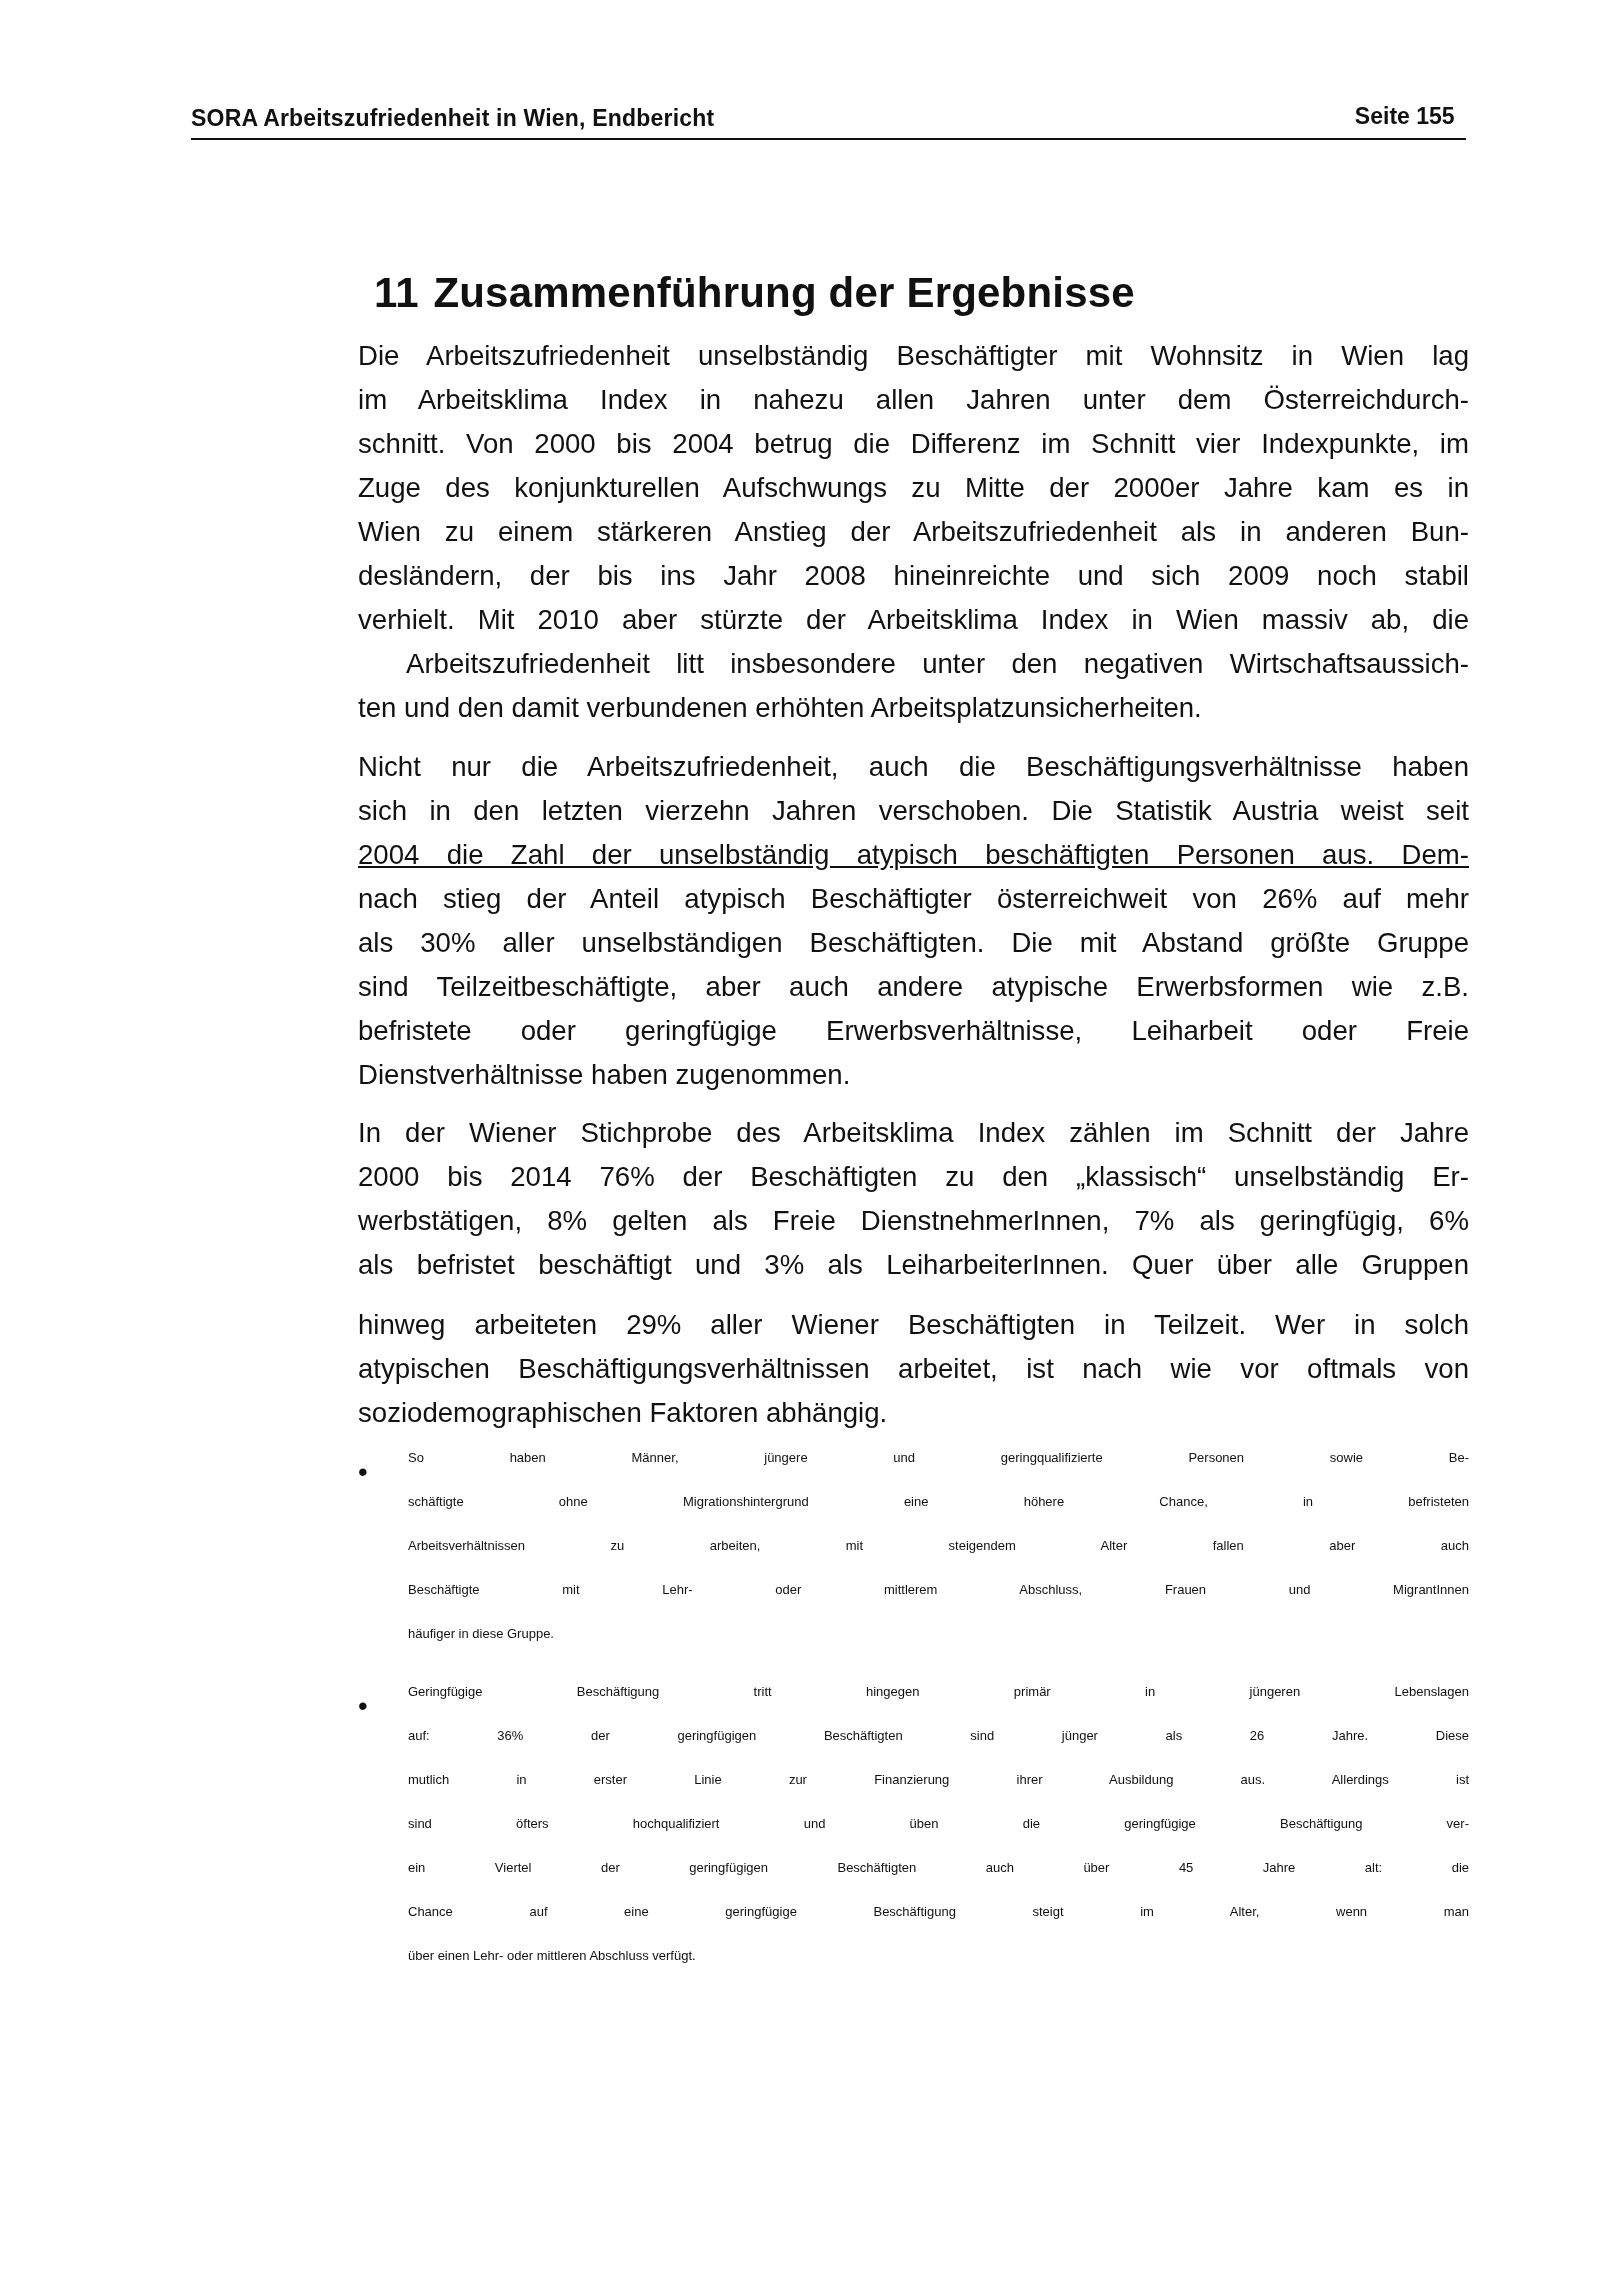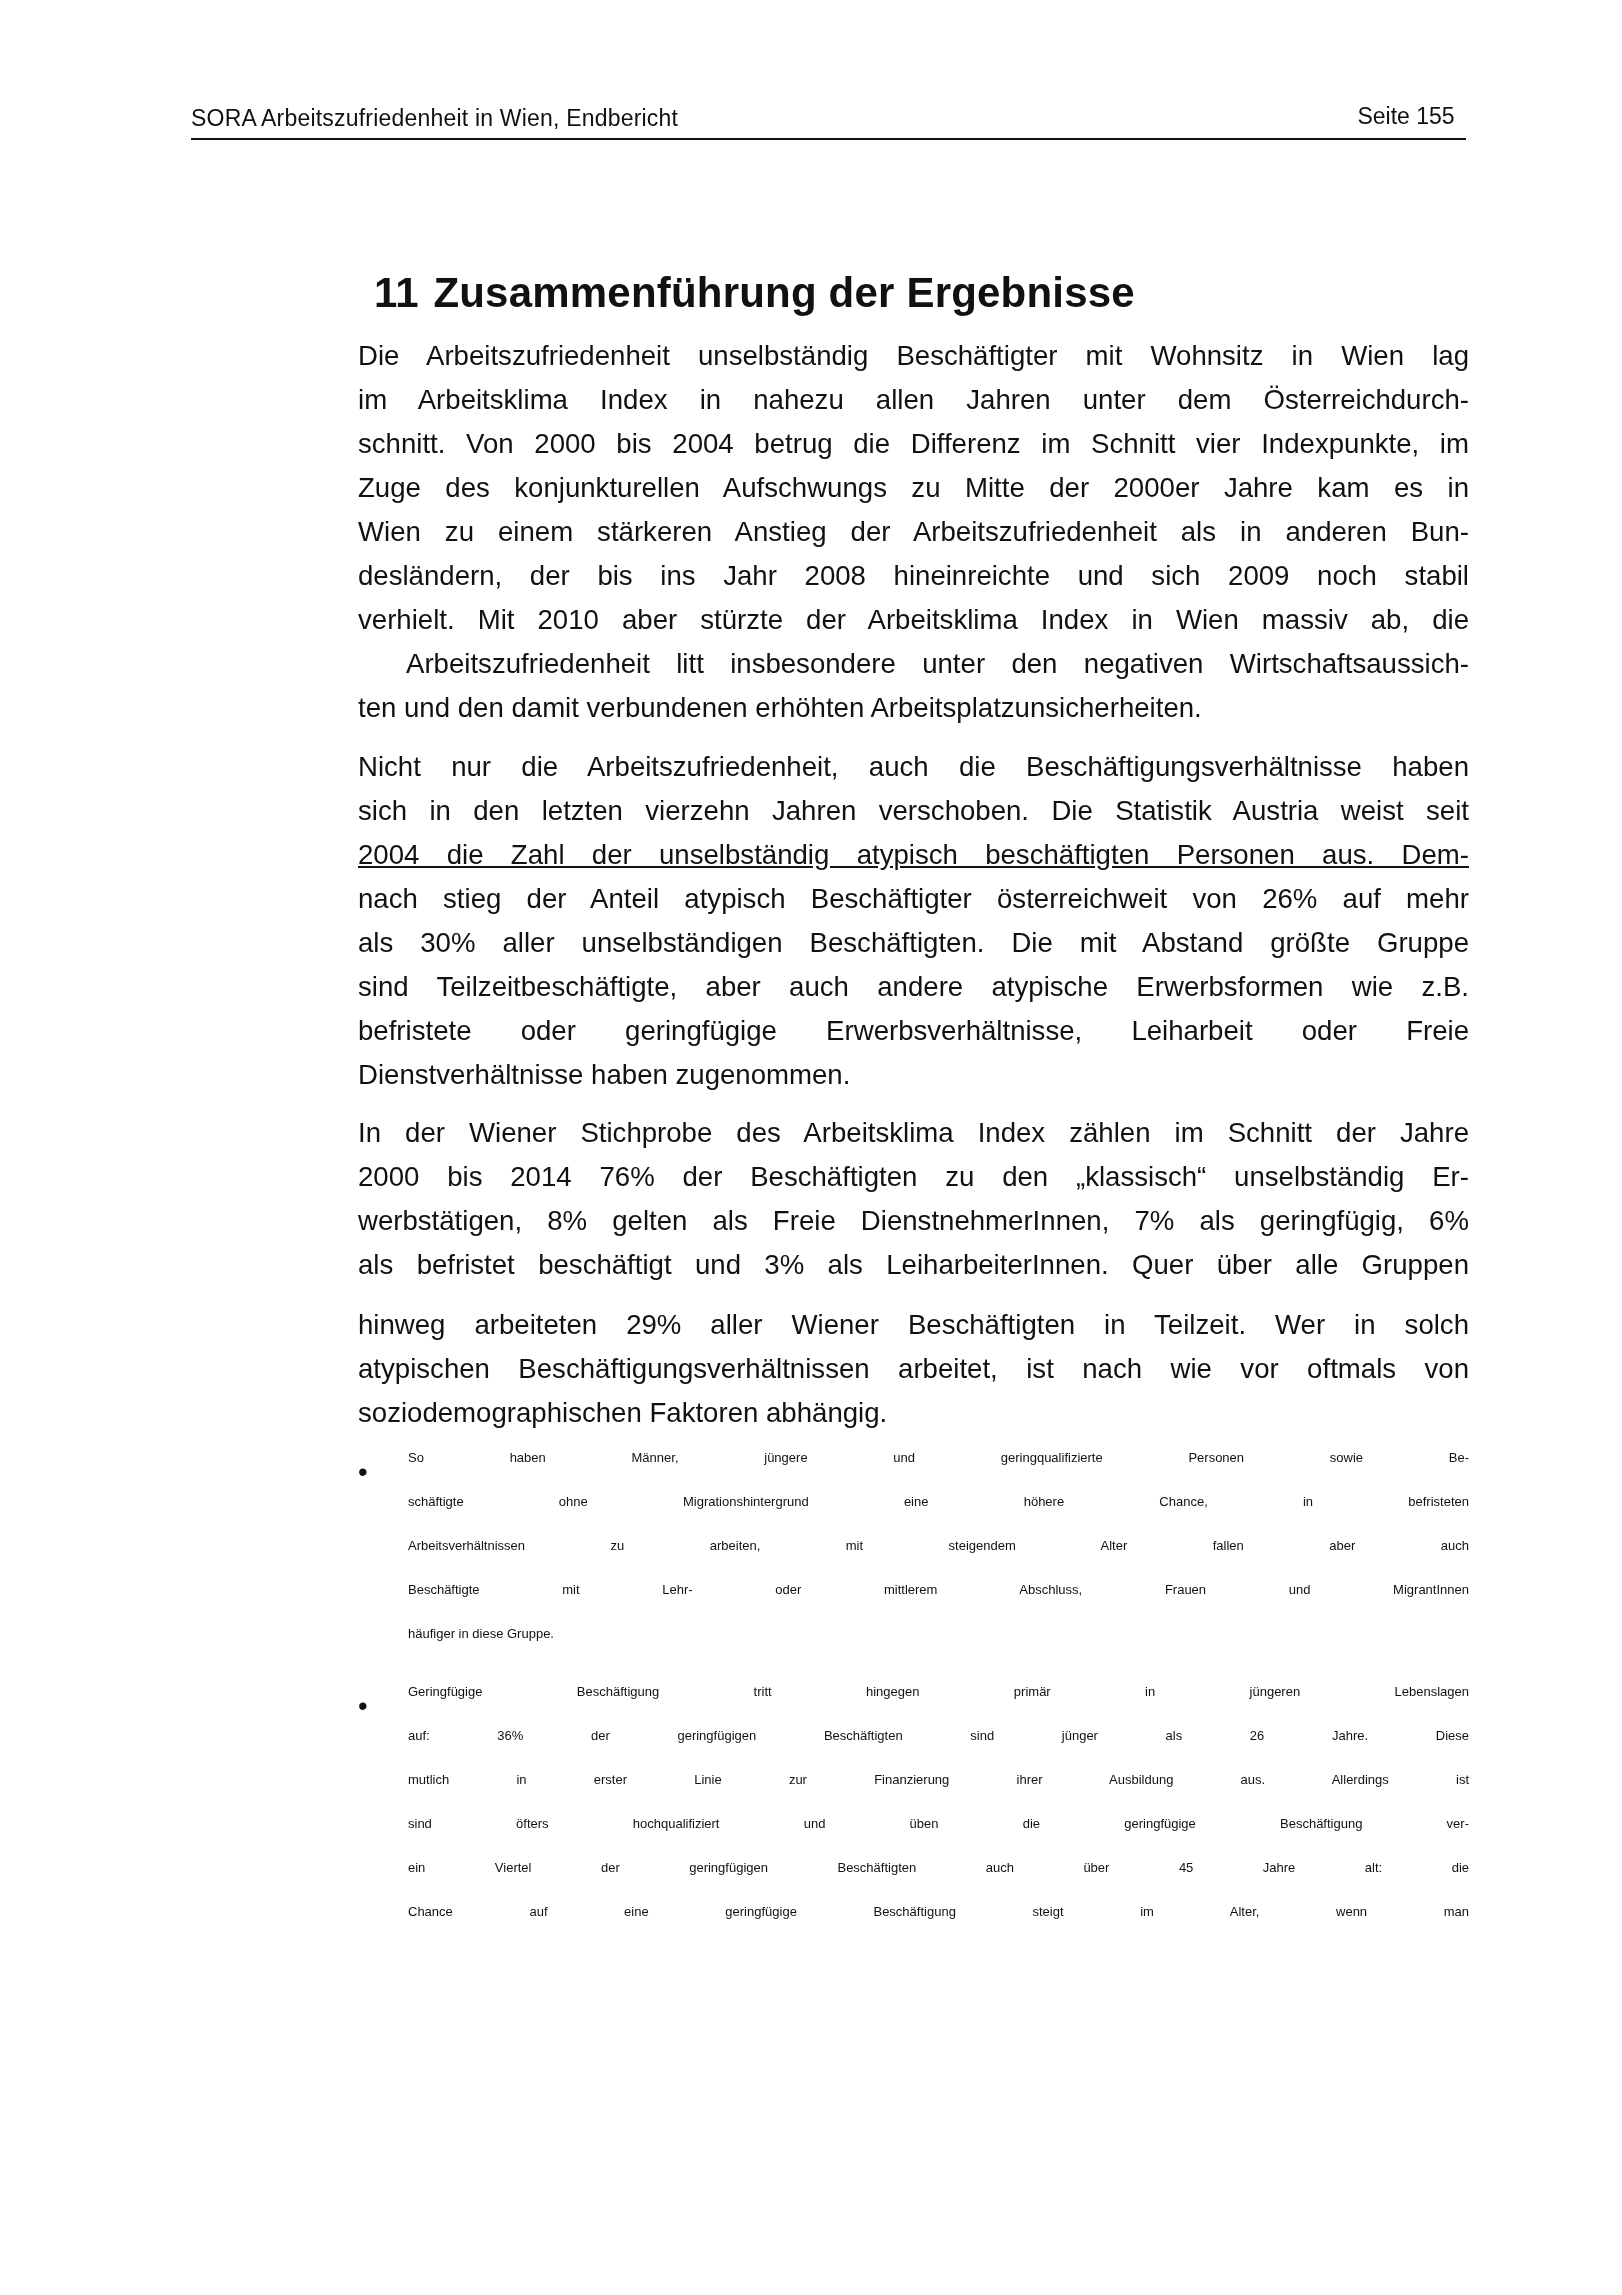--- a/index.html
+++ b/index.html
@@ -1,18 +1,18 @@
 <!DOCTYPE html>
 <html style="font-size:13px"><head>
   <meta charset="utf-8">
   <style>
     html, body { margin: 0; padding: 0; background: #ffffff; }
     body { width: 1622px; height: 2295px; position: relative; overflow: hidden;
            font-family: "Liberation Sans", sans-serif; color: #111111; }
-    .header { position: absolute; left: 191px; top: 102px; width: 1275px; height: 37px; }
+    .header { position: absolute; left: 191px; top: 102px; width: 1275px; height: 37px; font-weight: bold; }
     .header-left { position: absolute; left: 0; top: 3.2px; font-size: 23px; letter-spacing: 0.2px; }
     .header-right { position: absolute; right: 11.4px; top: 1px; font-size: 23px; }
     .header-rule { position: absolute; left: 0; top: 36px; width: 1275px; height: 2.4px; background: #111; }
     .content { position: absolute; left: 358px; top: 253px; width: 1111px; }
     h1 { margin: 16px; font-size: 42px; font-weight: bold; letter-spacing: 0.2px; height: 49px; }
     h1 .num { margin-right: 14.6px; }
     .subhead { margin-top: 57px; font-size: 27.6px; font-weight: bold; line-height: 44px; height: 44px; }
     .para { font-size: 27.6px; line-height: 44px; margin: 0; }
     .para + .para { margin-top: 14.6px; }
     .line { display: block; text-align: justify; text-align-last: justify; white-space: nowrap; height: 44px; }
@@ -83,16 +83,17 @@
         <span class="line last" style="white-space: normal;">häufiger in diese Gruppe.</span>
       </li>
       <li class="bullet">
         <span class="bullet-dot">•</span>
         <span class="line" style="white-space: normal;">Geringfügige Beschäftigung tritt hingegen primär in jüngeren Lebenslagen</span>
         <span class="line" style="white-space: normal;">auf: 36% der geringfügigen Beschäftigten sind jünger als 26 Jahre. Diese</span>
         <span class="line" style="white-space: normal;">mutlich in erster Linie zur Finanzierung ihrer Ausbildung aus. Allerdings ist</span>
         <span class="line" style="white-space: normal;">sind öfters hochqualifiziert und üben die geringfügige Beschäftigung ver-</span>
         <span class="line" style="white-space: normal;">ein Viertel der geringfügigen Beschäftigten auch über 45 Jahre alt: die</span>
         <span class="line" style="white-space: normal;">Chance auf eine geringfügige Beschäftigung steigt im Alter, wenn man</span>
+        <span class="line last" style="white-space: normal;">über einen Lehr- oder mittleren Abschluss verfügt.</span>
       </li>
     </ul>
 </div>
 
 
 </body></html>

